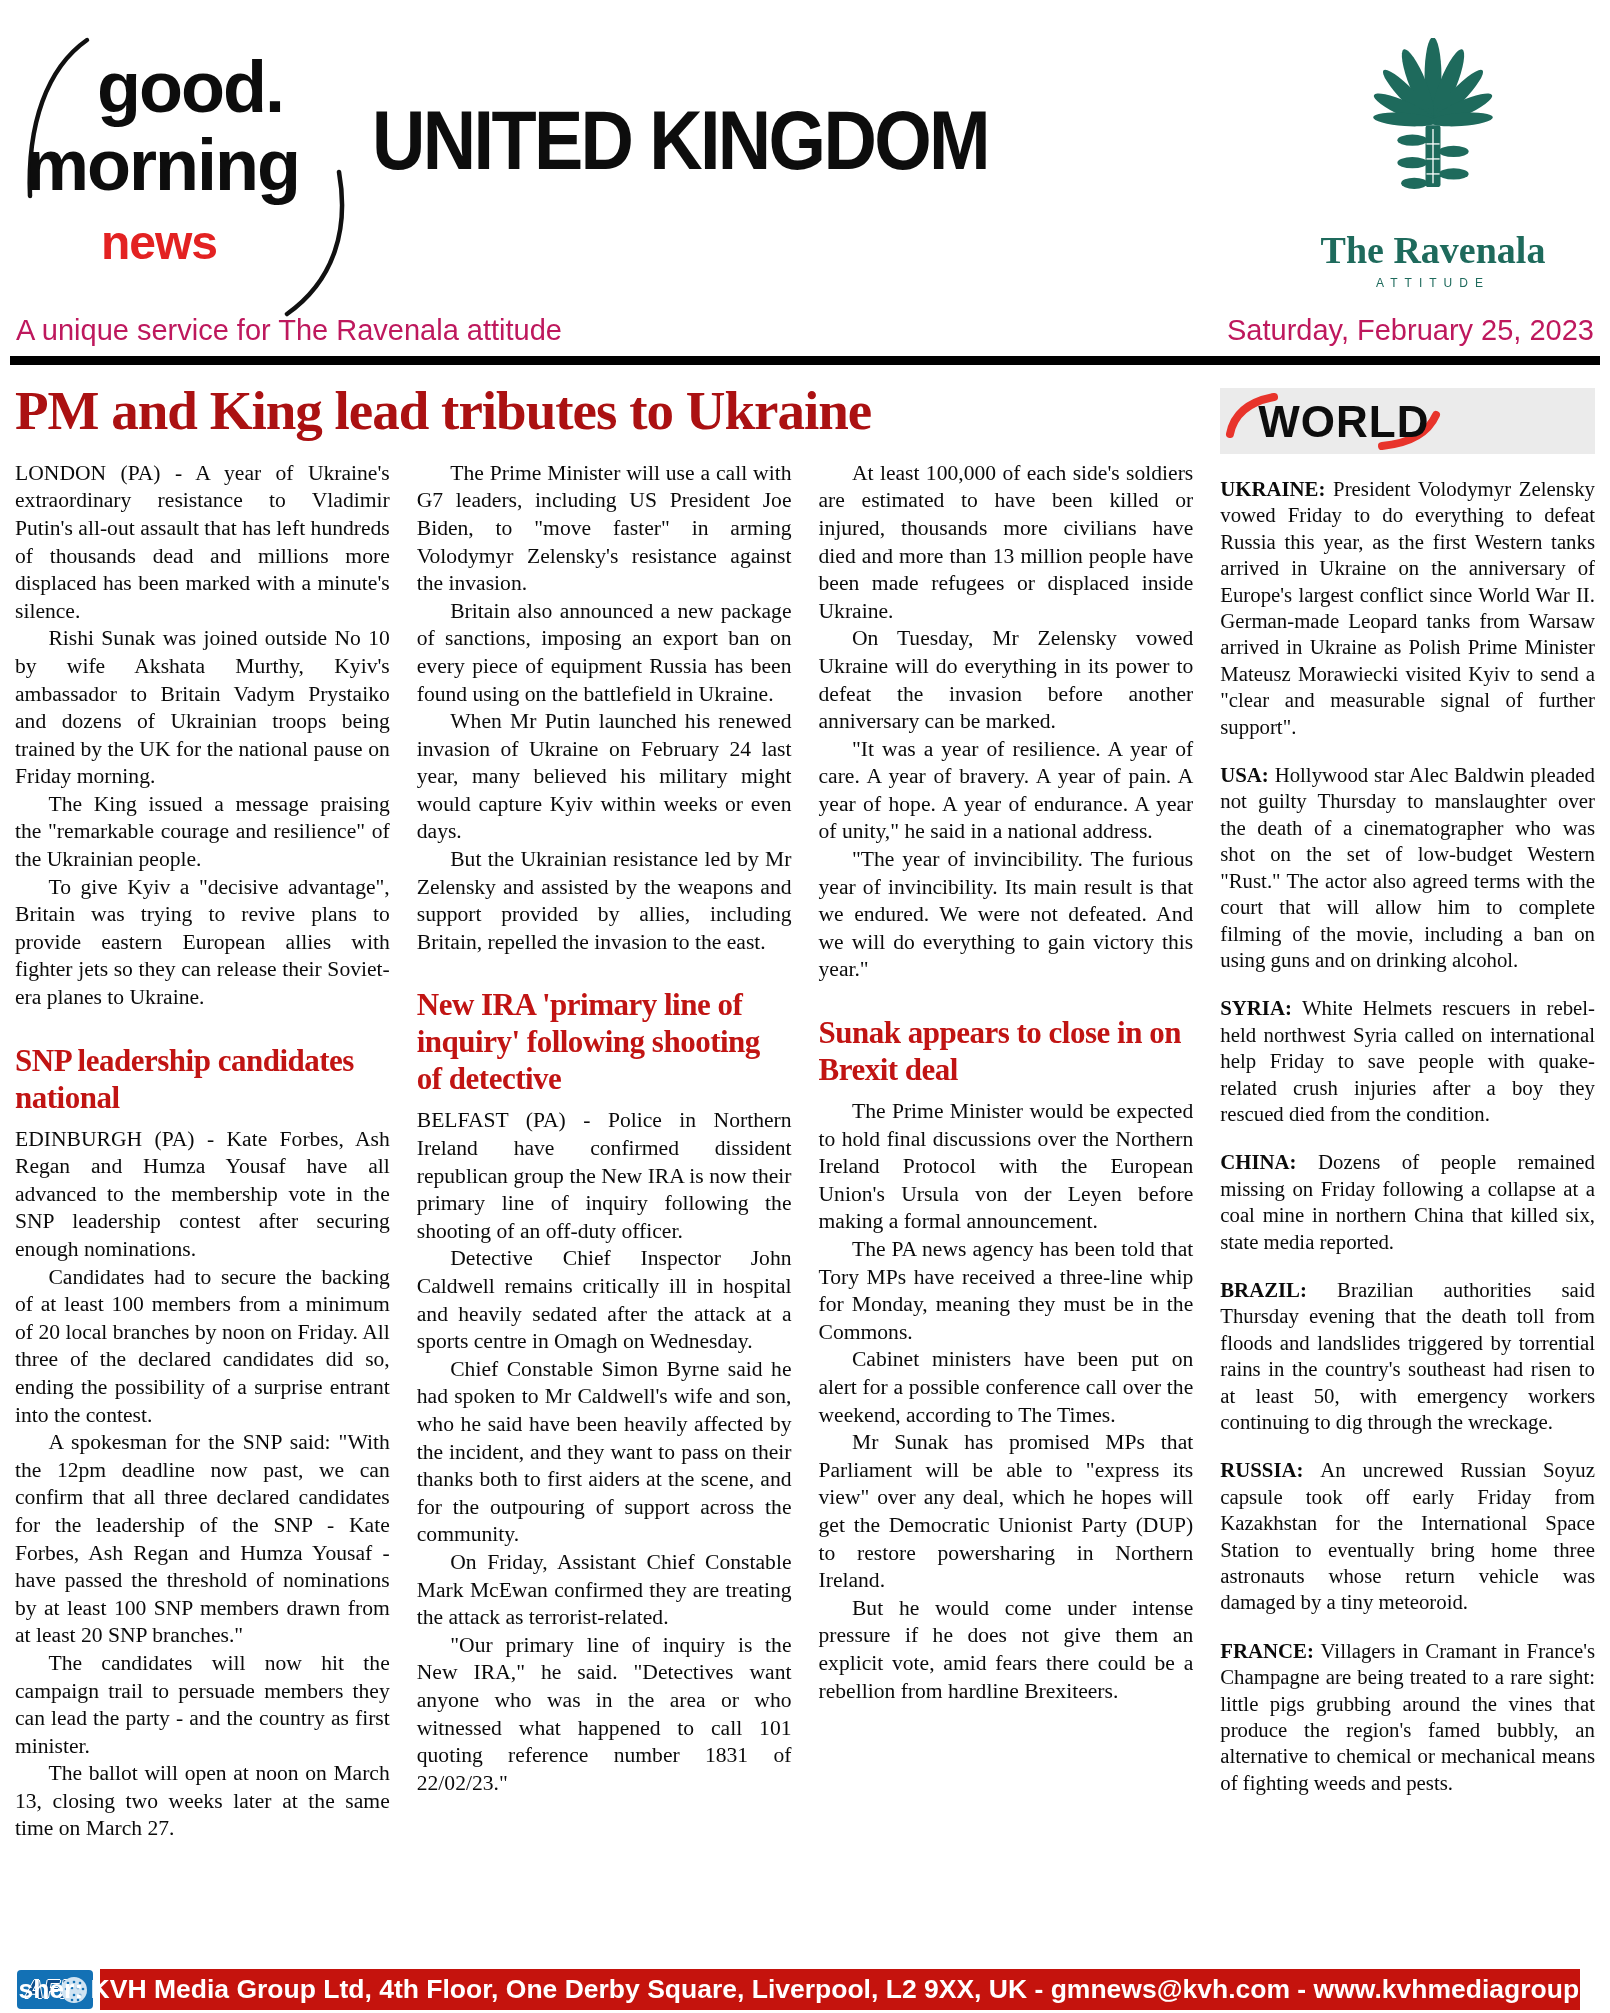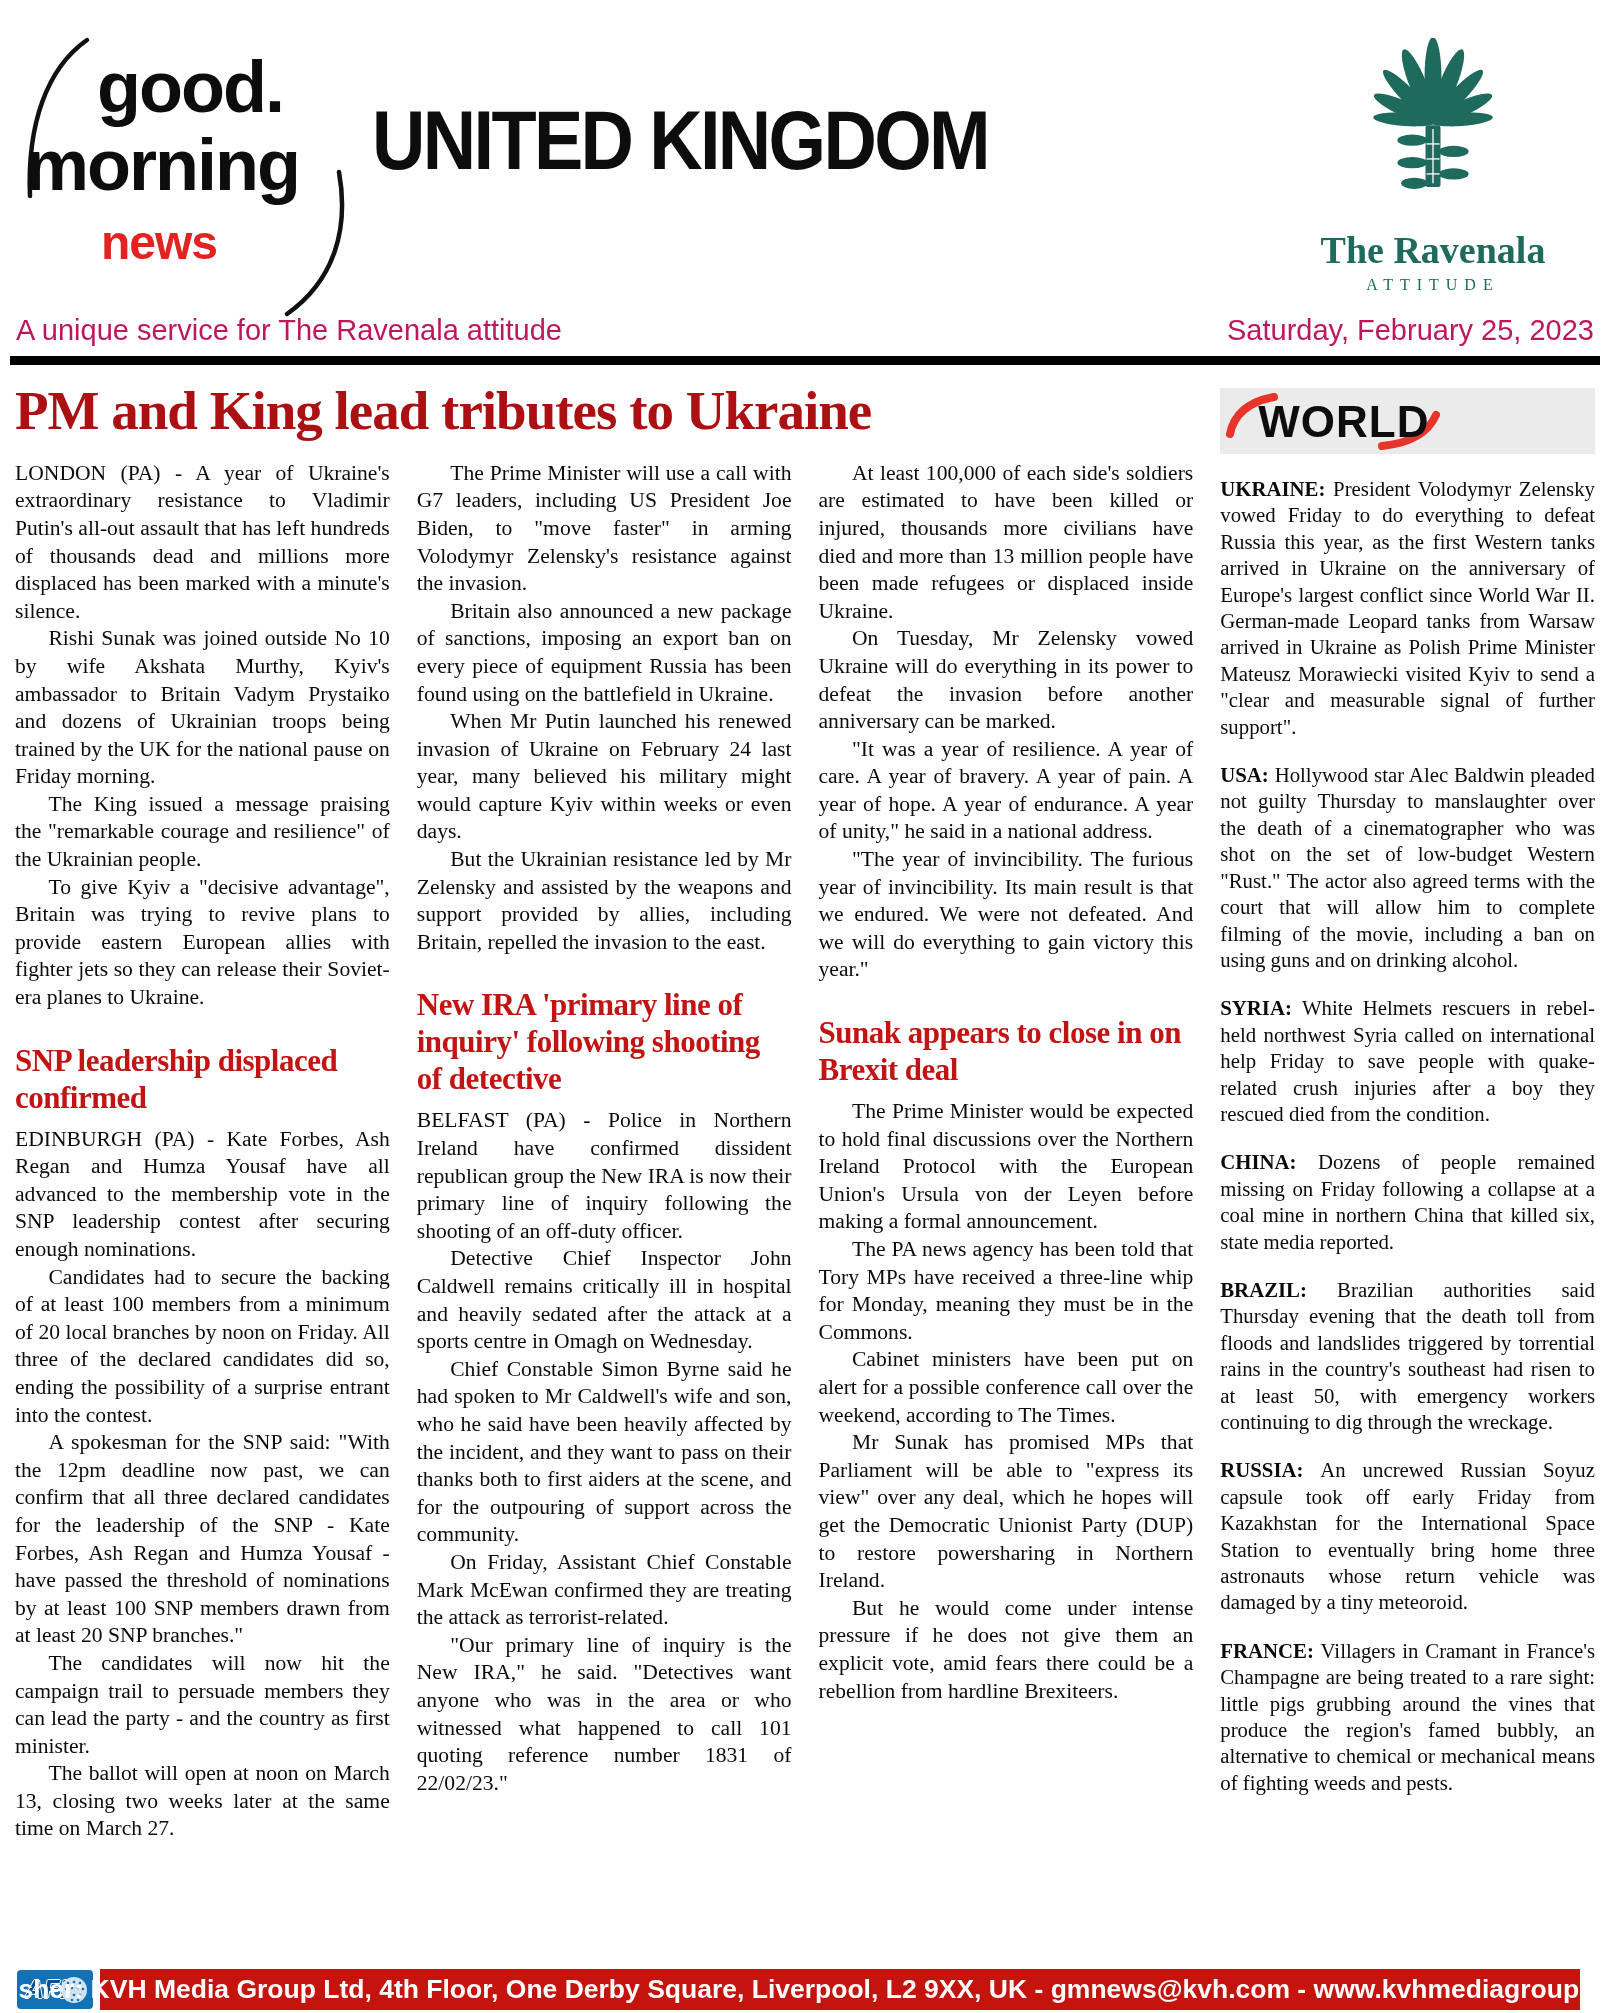--- a/index.html
+++ b/index.html
@@ -13,21 +13,21 @@
     font-family:"Liberation Sans",sans-serif;font-weight:bold;}
   .gmlogo .l1{position:absolute;left:82px;top:22px;font-size:72px;letter-spacing:-2px;color:#0d0d0d;}
   .gmlogo .l2{position:absolute;left:10px;top:100px;font-size:72px;letter-spacing:-2px;color:#0d0d0d;}
   .gmlogo .l3{position:absolute;left:86px;top:191px;font-size:48px;letter-spacing:-1px;color:#e32222;}
   .gmlogo svg{position:absolute;left:0;top:0;}
   .ukt{position:absolute;left:372px;top:92px;font-family:"Liberation Sans",sans-serif;
     font-weight:bold;font-size:84px;letter-spacing:-3px;color:#0d0d0d;
     transform:scaleX(0.88);transform-origin:left center;white-space:nowrap;}
   .ravenala{position:absolute;right:52px;top:38px;width:250px;text-align:center;color:#1e6a5c;}
   .ravenala .rname{font-family:"Liberation Serif",serif;font-size:38px;font-weight:bold;margin-top:6px;}
-  .ravenala .rtag{font-family:Liberation Serif, serif;font-size:16px;letter-spacing:7px;margin-top:4px;}
+  .ravenala .rtag{font-family:Liberation Sans, sans-serif;font-size:12px;letter-spacing:7px;margin-top:4px;}
   .subbar{position:absolute;left:16px;right:16px;top:314px;display:flex;justify-content:space-between;
     font-family:"Liberation Sans",sans-serif;font-size:29px;color:#be185d;}
   .rule{position:absolute;left:10px;right:10px;top:356px;height:9px;background:#000;}
   
   .content{display:grid;grid-template-columns:repeat(4,1fr);column-gap:27px;padding:0 15px;}
   h1.headline{grid-column:1/4;grid-row:1;margin:14px 0 20px 0;
     font-size:55px;line-height:1.05;font-weight:bold;letter-spacing:-1px;color:#ab1112;}
   .ncol{grid-row:2;}
   .ncol p{margin:0;text-indent:1.55em;text-align:justify;font-size:21.6px;line-height:27.6px;}
   .ncol p.flush{text-indent:0;}
@@ -109,21 +109,21 @@
 
   <h1 class="headline">PM and King lead tributes to Ukraine</h1>
 
   <div class="ncol">
     <div>
         <p class="flush">LONDON (PA) - A year of Ukraine's extraordinary resistance to Vladimir Putin's all-out assault that has left hundreds of thousands dead and millions more displaced has been marked with a minute's silence.</p>
         <p>Rishi Sunak was joined outside No 10 by wife Akshata Murthy, Kyiv's ambassador to Britain Vadym Prystaiko and dozens of Ukrainian troops being trained by the UK for the national pause on Friday morning.</p>
         <p>The King issued a message praising the "remarkable courage and resilience" of the Ukrainian people.</p>
         <p>To give Kyiv a "decisive advantage", Britain was trying to revive plans to provide eastern European allies with fighter jets so they can release their Soviet-era planes to Ukraine.</p>
       </div>
-    <h2 class="subhead">SNP leadership displaced confirmed</h2>
+    <h2 class="subhead">SNP leadership candidates national</h2>
     <div>
         <p class="flush">EDINBURGH (PA) - Kate Forbes, Ash Regan and Humza Yousaf have all advanced to the membership vote in the SNP leadership contest after securing enough nominations.</p>
         <p>Candidates had to secure the backing of at least 100 members from a minimum of 20 local branches by noon on Friday. All three of the declared candidates did so, ending the possibility of a surprise entrant into the contest.</p>
         <p>A spokesman for the SNP said: "With the 12pm deadline now past, we can confirm that all three declared candidates for the leadership of the SNP - Kate Forbes, Ash Regan and Humza Yousaf - have passed the threshold of nominations by at least 100 SNP members drawn from at least 20 SNP branches."</p>
         <p>The candidates will now hit the campaign trail to persuade members they can lead the party - and the country as first minister.</p>
         <p>The ballot will open at noon on March 13, closing two weeks later at the same time on March 27.</p>
       </div>
   </div>
 
   <div class="ncol">

